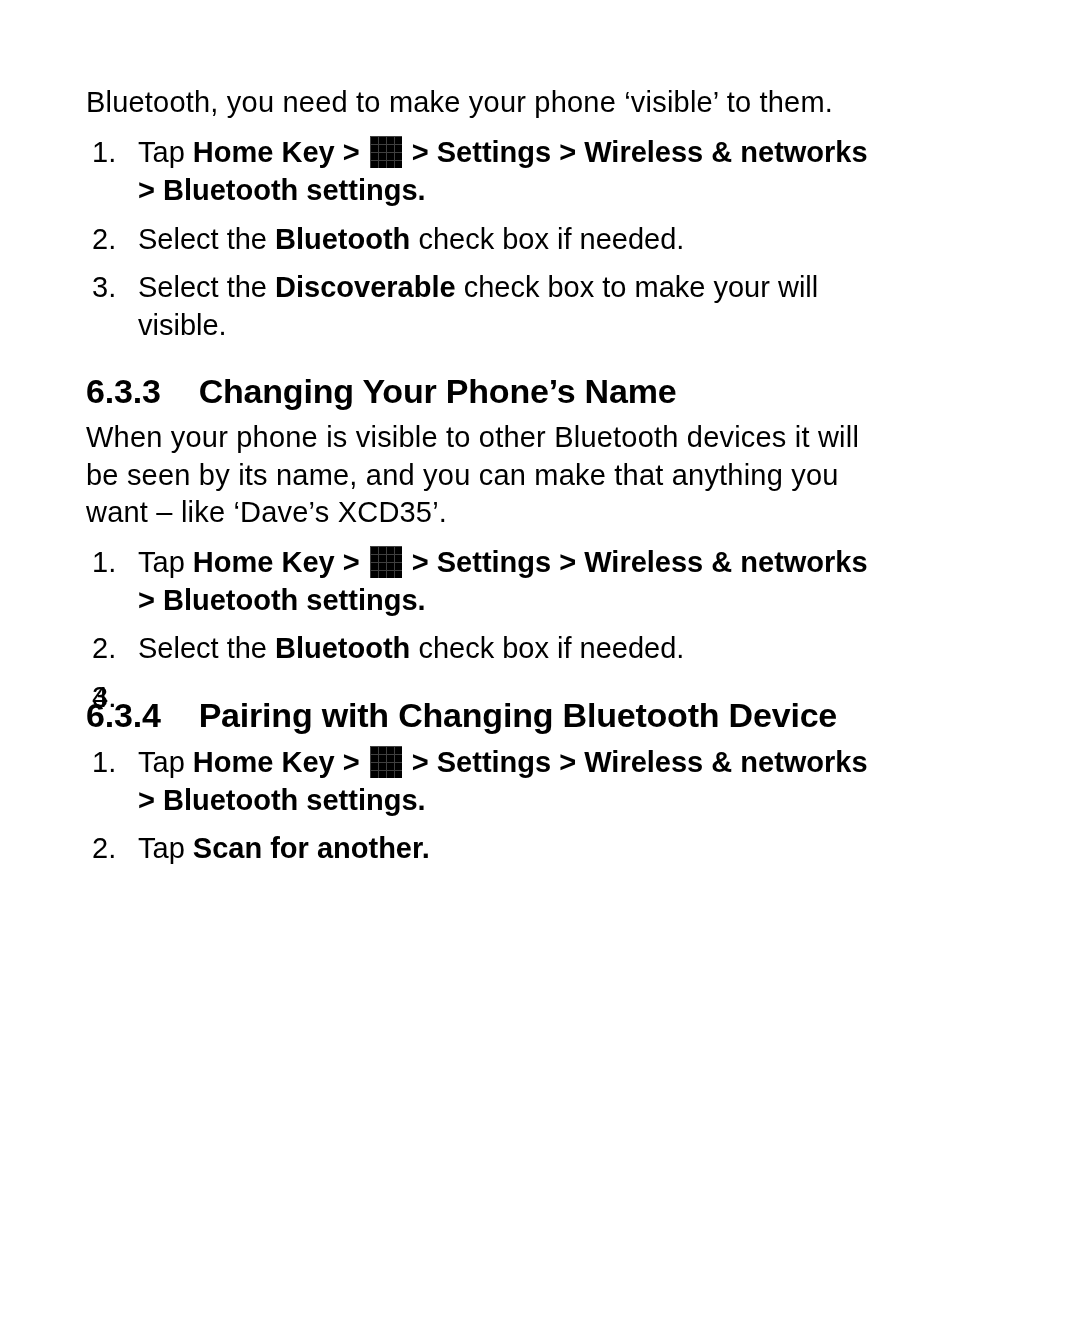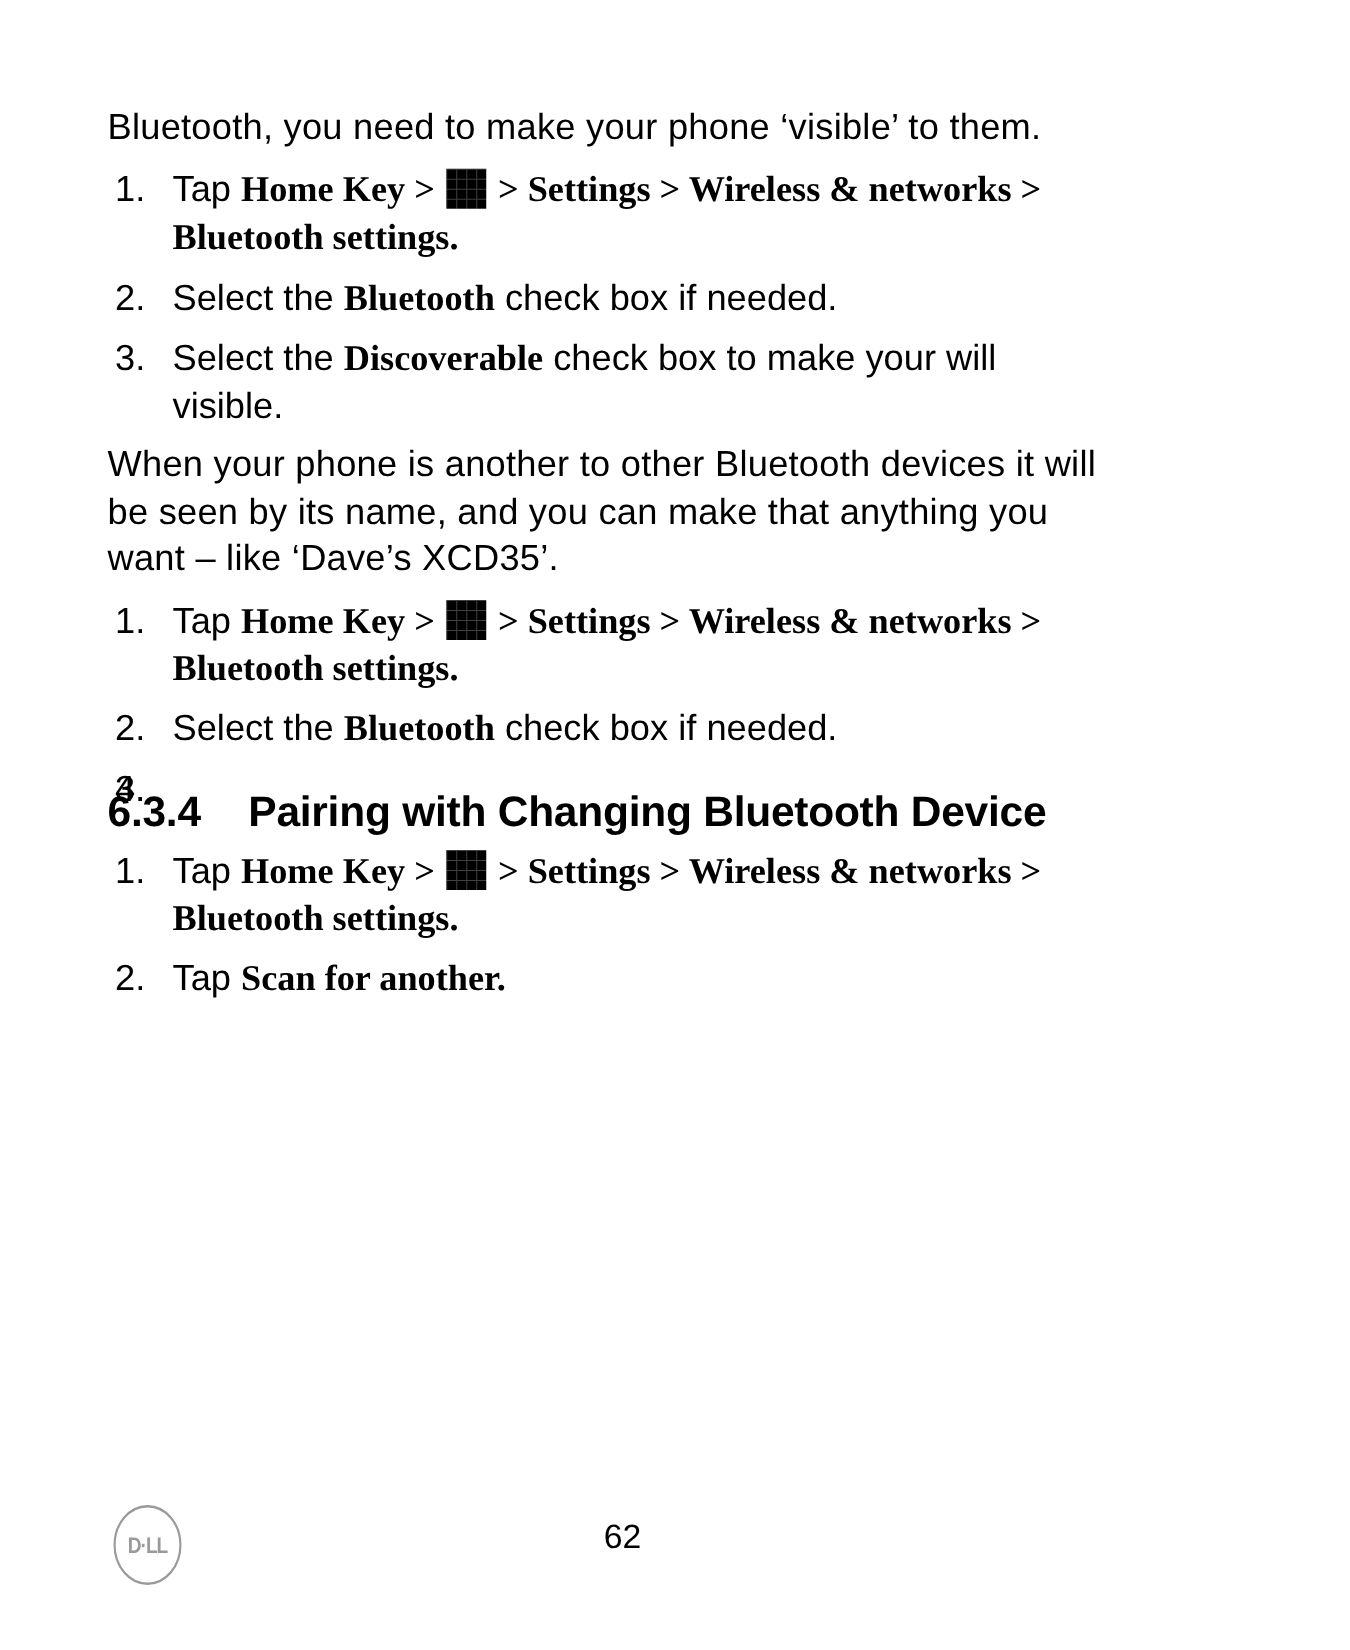--- a/index.html
+++ b/index.html
@@ -39,21 +39,21 @@
     position: relative;
     padding-left: 52px;
     margin-bottom: 10px;
     line-height: 1.32;
   }
   ol.steps > li .num {
     position: absolute;
     left: 6px;
     top: 0;
   }
-  .strong { font-weight: 700; font-family: Liberation Serif, serif; }
+  .strong { font-weight: 700; }
 
   h2.section {
     font-size: 34px;
     font-weight: 700;
     margin: 28px 0 8px 0;
     letter-spacing: -0.2px;
   }
   h2.section .secnum { display:inline-block; margin-right: 38px; }
 
   
@@ -134,21 +134,24 @@
       </span>
     </li>
     <li>
       <span class="num">3.</span>
       <span>
         <span>Select the </span><span class="strong">Discoverable</span><span> check box to make your will visible.</span>
       </span>
     </li>
   </ol>
 
-  <p class="bodytext">When your phone is another to other Bluetooth devices it will be seen by its name, and you can make that anything you want – like ‘Dave’s XCD35’.</p>
+  <h2 class="section">
+    <span class="secnum">6.3.3</span><span>Changing Your Phone’s Name</span>
+  </h2>
+  <p class="bodytext">When your phone is visible to other Bluetooth devices it will be seen by its name, and you can make that anything you want – like ‘Dave’s XCD35’.</p>
 
   <ol class="steps">
     <li>
       <span class="num">1.</span>
       <span>
         <span>Tap </span><span class="strong"><span>Home Key &gt;</span> <span class="grid-icon"></span><span> &gt; Settings &gt; Wireless &amp; networks &gt; Bluetooth settings.</span></span>
       </span>
     </li>
     <li>
       <span class="num">2.</span>
@@ -176,20 +179,14 @@
       </span>
     </li>
     <li>
       <span class="num">2.</span>
       <span>
         <span>Tap </span><span class="strong">Scan for another.</span>
       </span>
     </li>
   </ol>
 
-  <div class="footer">
-    <div class="logo">
-      <span>D·LL</span>
-    </div>
-    <div class="pagenum">62</div>
-  </div>
 
 </div>
 
 </body></html>

